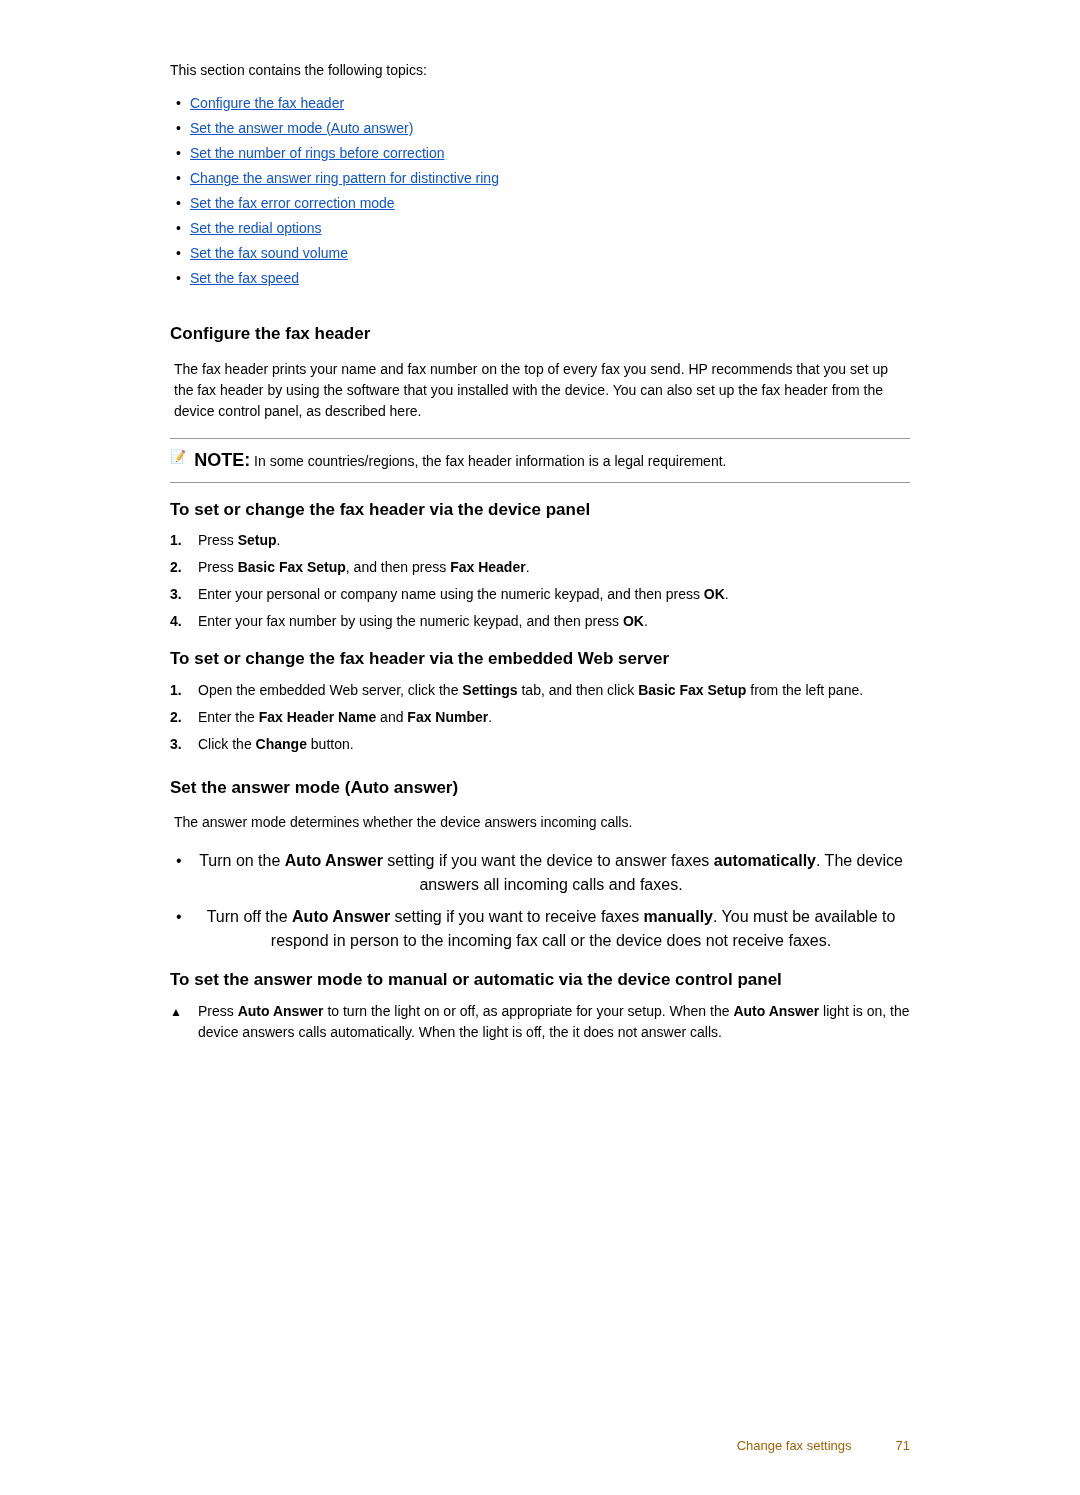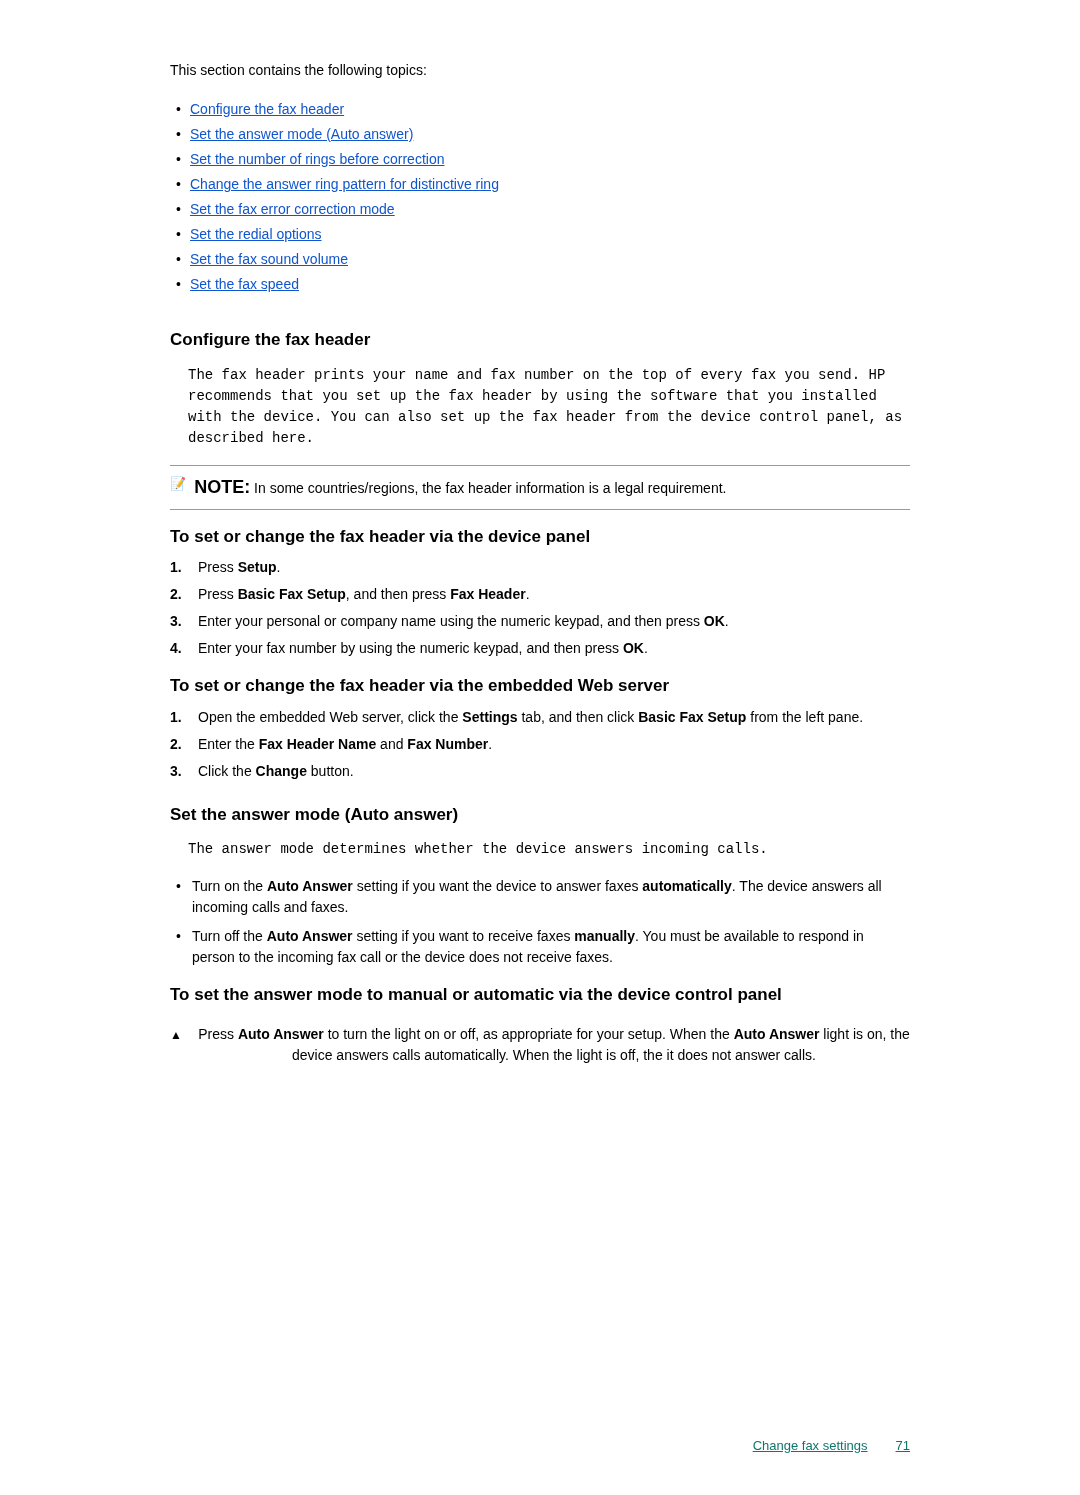--- a/index.html
+++ b/index.html
@@ -13,21 +13,21 @@
       font-size: 14px;
       line-height: 1.5;
       color: #000;
       background: #fff;
       width: 1080px;
       min-height: 1495px;
       padding: 60px 170px 60px 170px;
     }
 
     .intro-text {
-      margin-bottom: 16px;
+      margin-bottom: 10px;
     }
 
     .toc-list {
       list-style: none;
       margin: 0 0 30px 0;
       padding: 0;
     }
 
     .toc-list li {
       padding: 2px 0;
@@ -49,23 +49,22 @@
     }
 
     .section-heading {
       font-size: 17px;
       font-weight: bold;
       margin-bottom: 12px;
       margin-top: 10px;
     }
 
     .section-body {
-      margin-left: 18px;
+      margin-left: 4px;
       margin-bottom: 16px;
-      font-family: Liberation Mono, monospace;
     }
 
     .note-box {
       border-top: 1px solid #999;
       border-bottom: 1px solid #999;
       padding: 8px 0;
       margin: 14px 0;
       display: flex;
       align-items: flex-start;
       gap: 6px;
@@ -115,34 +114,34 @@
     .bullet-list {
       list-style: none;
       padding: 0;
       margin: 0 0 12px 0;
     }
 
     .bullet-list li {
       padding-left: 22px;
       position: relative;
       margin-bottom: 8px;
-      font-size: 14px;
+      font-size: 16px;
+      text-align: center;
     }
 
     .bullet-list li::before {
       content: "•";
       position: absolute;
       left: 6px;
     }
 
     .warning-list {
       list-style: none;
       padding: 0;
-      margin: 16px 0 0 0;
-      text-align: center;
+      margin: 8px 0 0 0;
     }
 
     .warning-list li {
       padding-left: 28px;
       position: relative;
       font-size: 14px;
       margin-bottom: 6px;
     }
 
     .warning-list li::before {
@@ -151,24 +150,23 @@
       left: 0;
       font-size: 12px;
       top: 2px;
     }
 
     .footer {
       position: fixed;
       bottom: 40px;
       right: 170px;
       font-size: 13px;
-      color: #0f766e;
+      color: #a16207;
       display: flex;
-      gap: 28px;
-      text-decoration: underline;
+      gap: 44px;
     }
 
     .page-content {
       padding-bottom: 80px;
     }
   </style>
 </head>
 <body>
 
 <div class="page-content">

